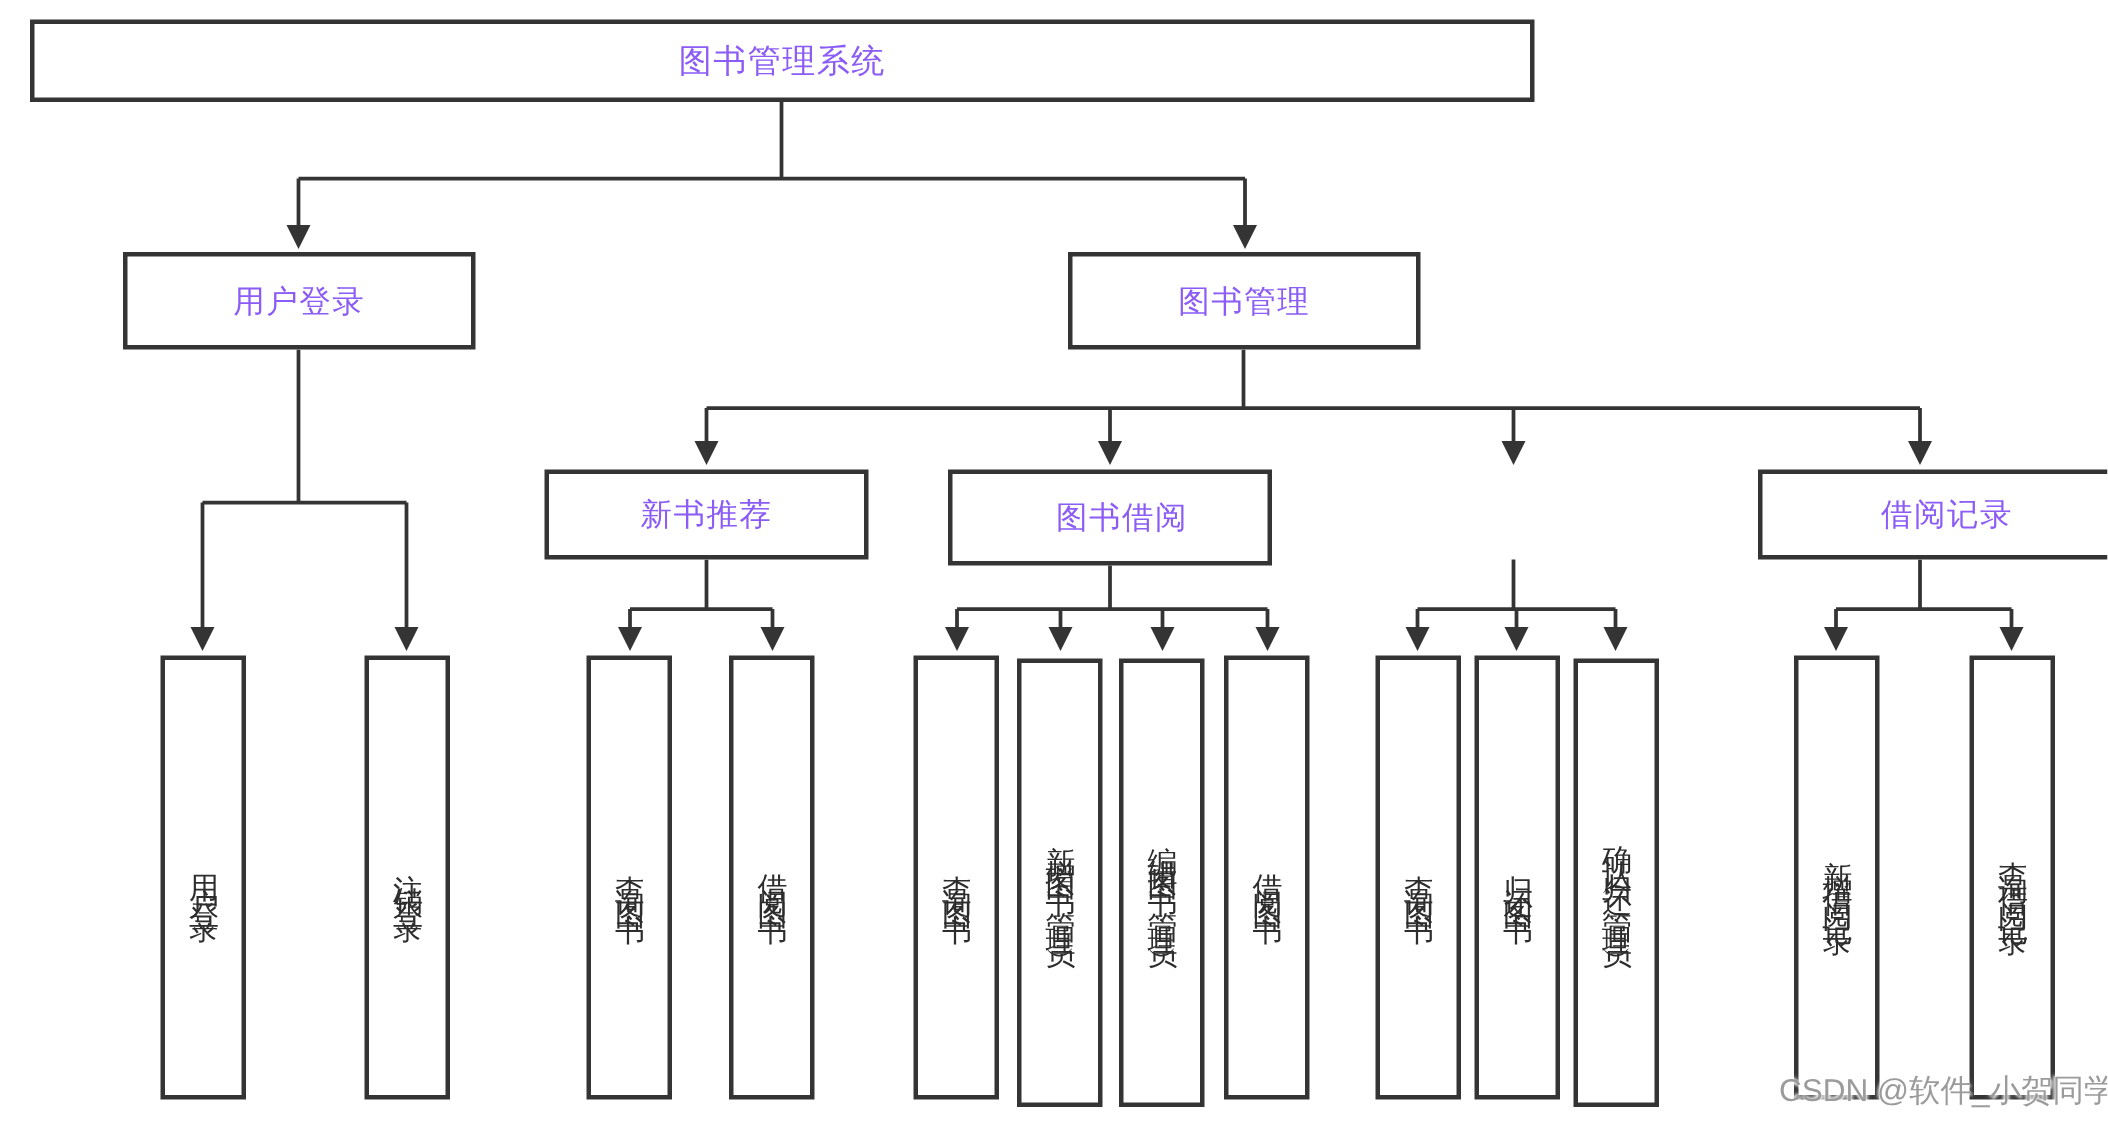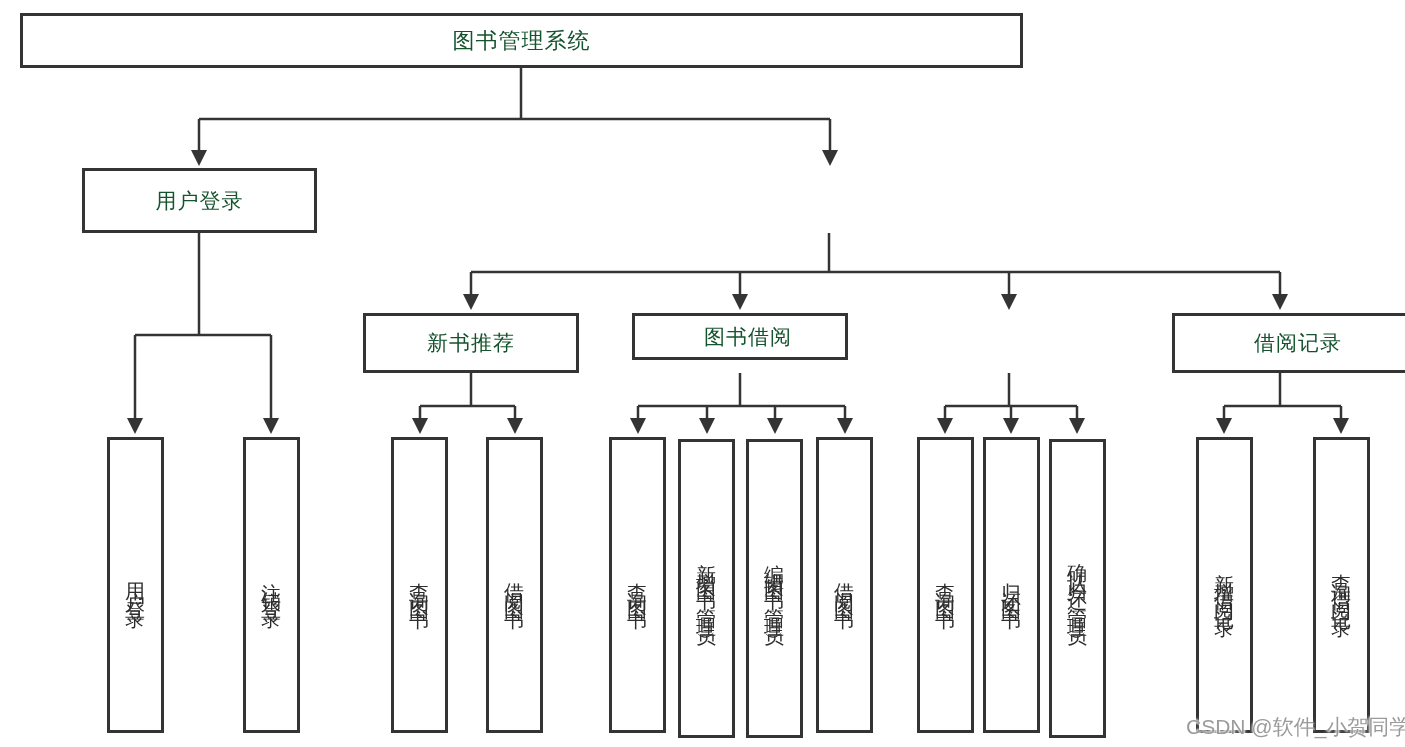--- a/index.html
+++ b/index.html
@@ -37,21 +37,21 @@
     background: #ffffff;
     border: 3px solid #343434;
     box-sizing: border-box;
     display: flex;
     align-items: center;
     justify-content: center;
   }
   .hbox {
     font-size: 21px;
     letter-spacing: 1px;
-    color: #14532d;
+    color: #8b5cf6;
     white-space: nowrap;
   }
   .root-box {
     font-size: 22px;
   }
   .vbox {
     font-size: 20px;
     color: #2d2d2d;
   }
   .vtext {
@@ -127,25 +127,28 @@
     </g>
   </svg>
 
   <div class="box hbox root-box" style="left:20px; top:13px; width:1003px; height:55px;">
     <span>图书管理系统</span>
   </div>
 
   <div class="box hbox" style="left:82px; top:168px; width:235px; height:65px;">
     <span>用户登录</span>
   </div>
+  <div class="box hbox" style="left:712px; top:168px; width:235px; height:65px;">
+    <span>图书管理</span>
+  </div>
 
   <div class="box hbox" style="left:363px; top:313px; width:216px; height:60px;">
     <span>新书推荐</span>
   </div>
-  <div class="box hbox" style="left:632px; top:313px; width:216px; height:47px;padding-left:16px;">
+  <div class="box hbox" style="left:632px; top:313px; width:216px; height:64px;padding-left:16px;">
     <span>图书借阅</span>
   </div>
   <div class="box hbox" style="left:1172px; top:313px; width:252px; height:60px;">
     <span>借阅记录</span>
   </div>
 
   <div class="box vbox" style="left:107px; top:437px; width:57px; height:296px;">
     <span class="vtext">用户登录</span>
   </div>
   <div class="box vbox" style="left:243px; top:437px; width:57px; height:296px;">

